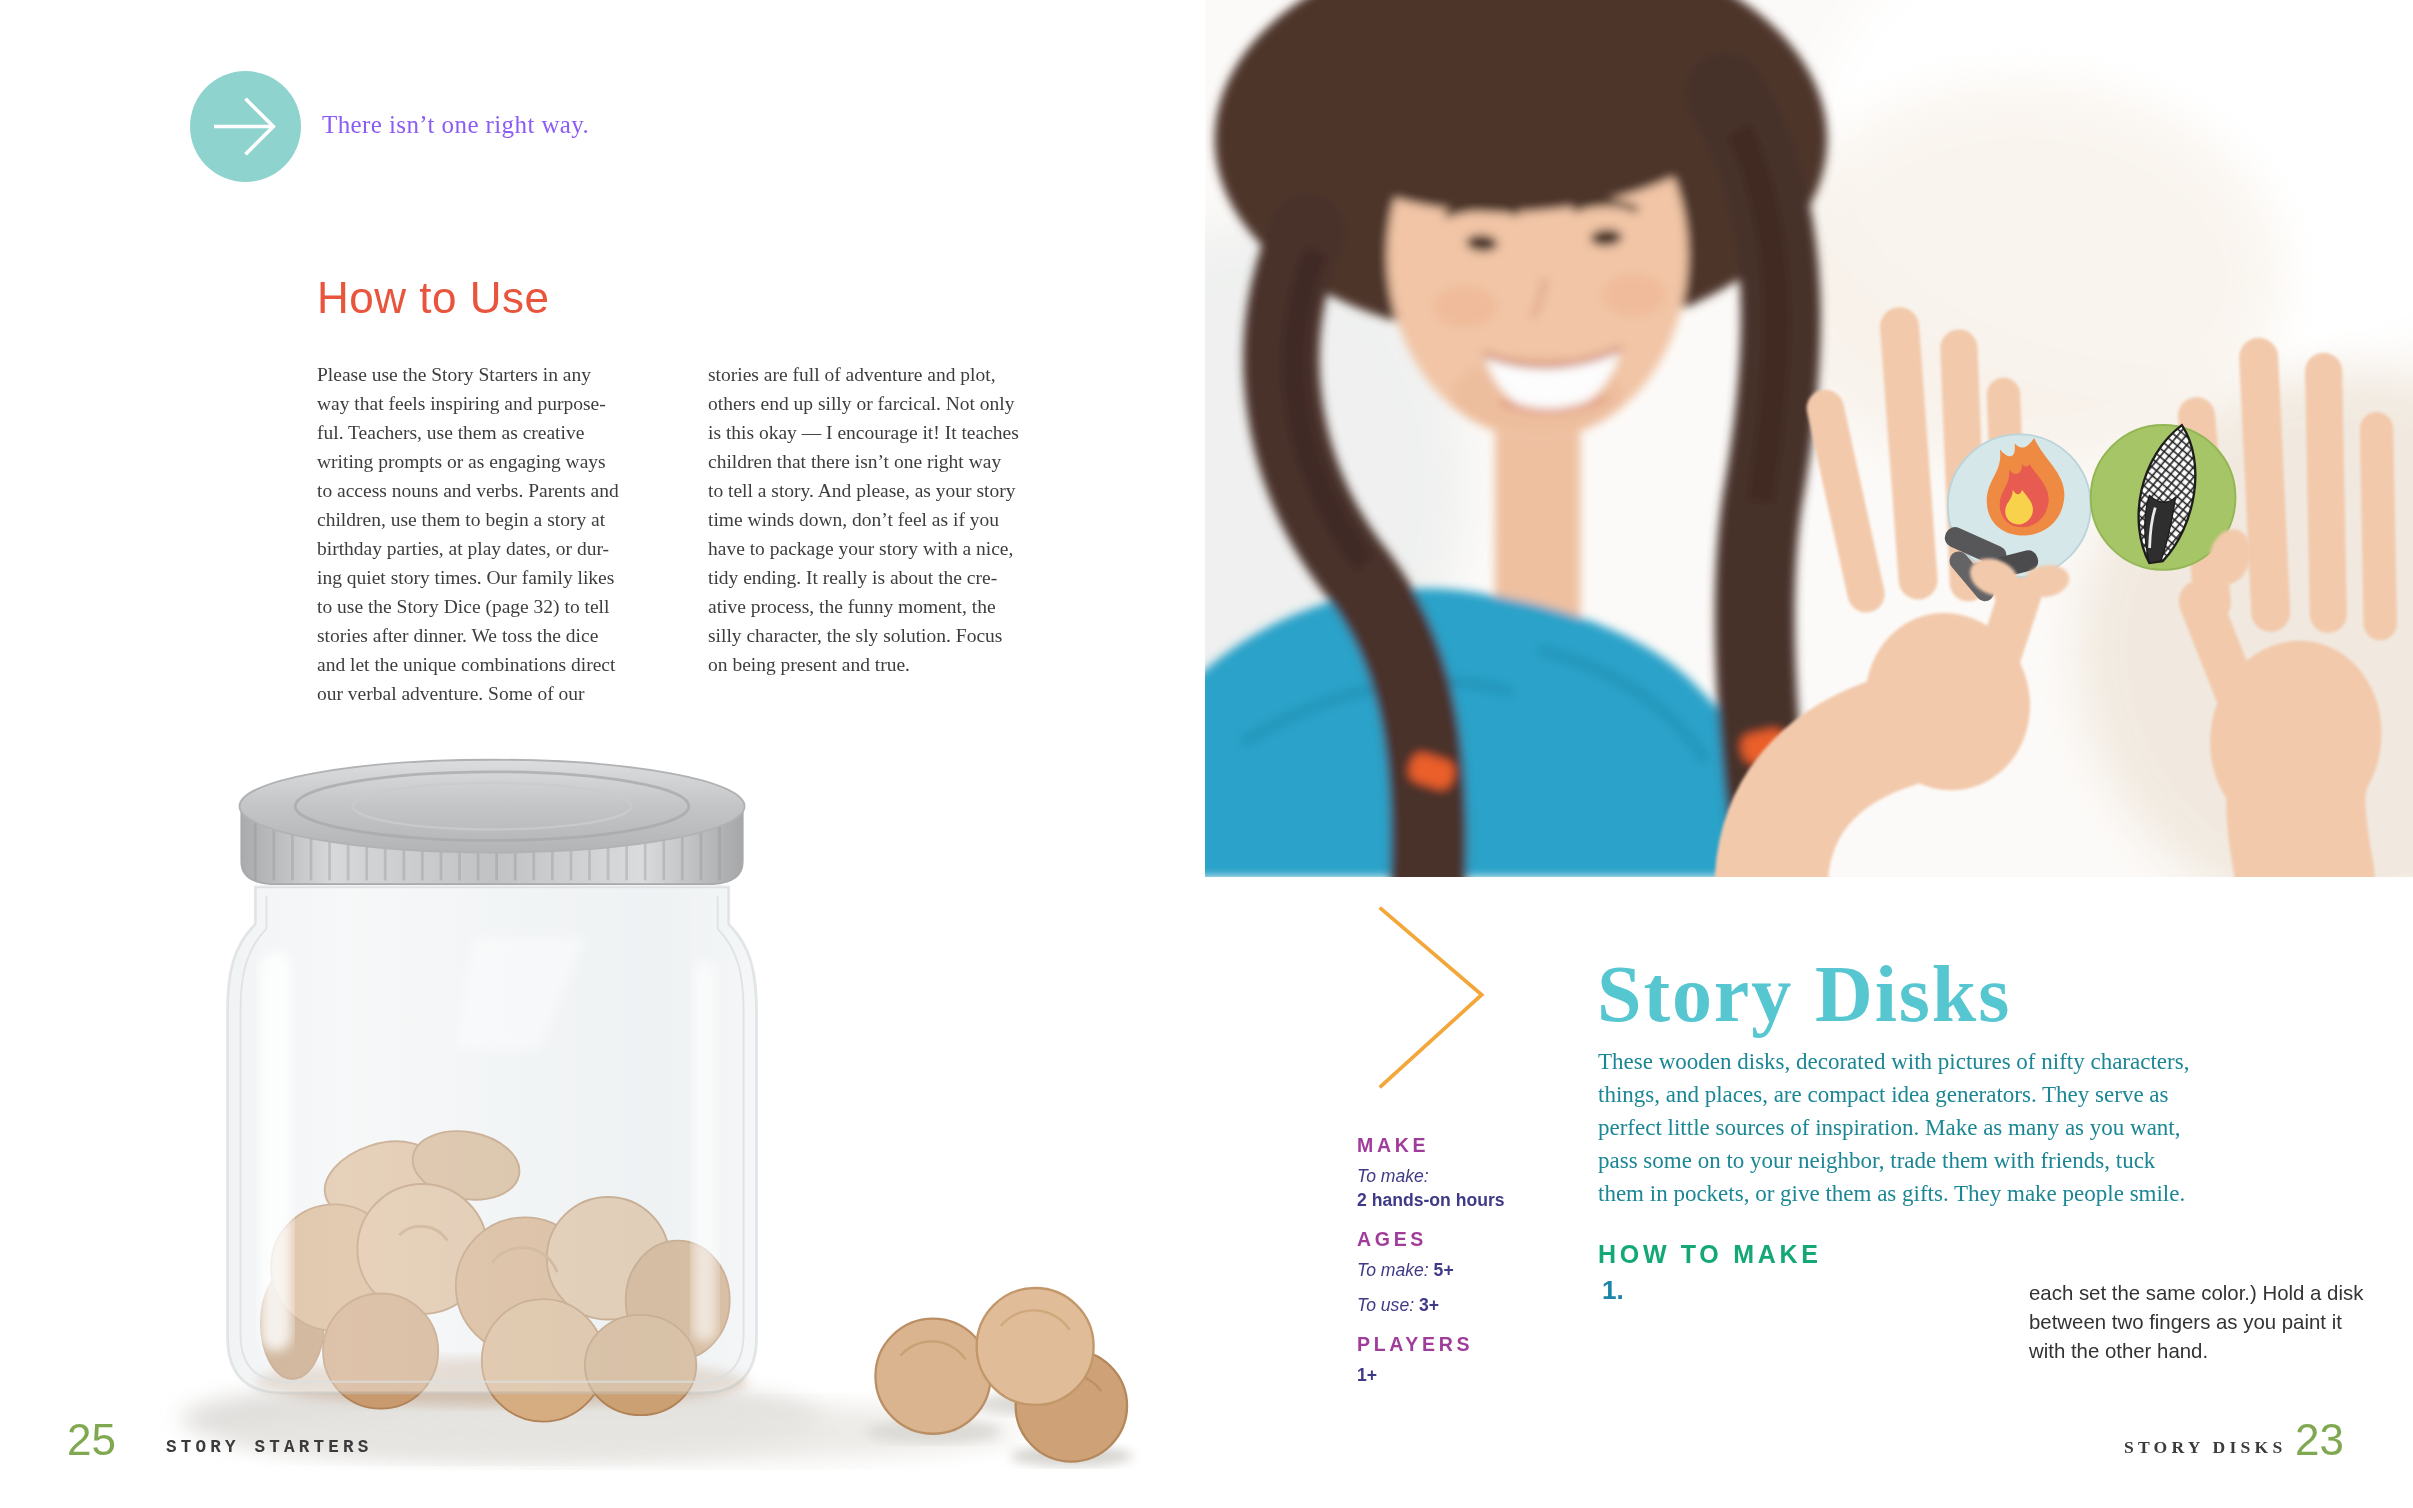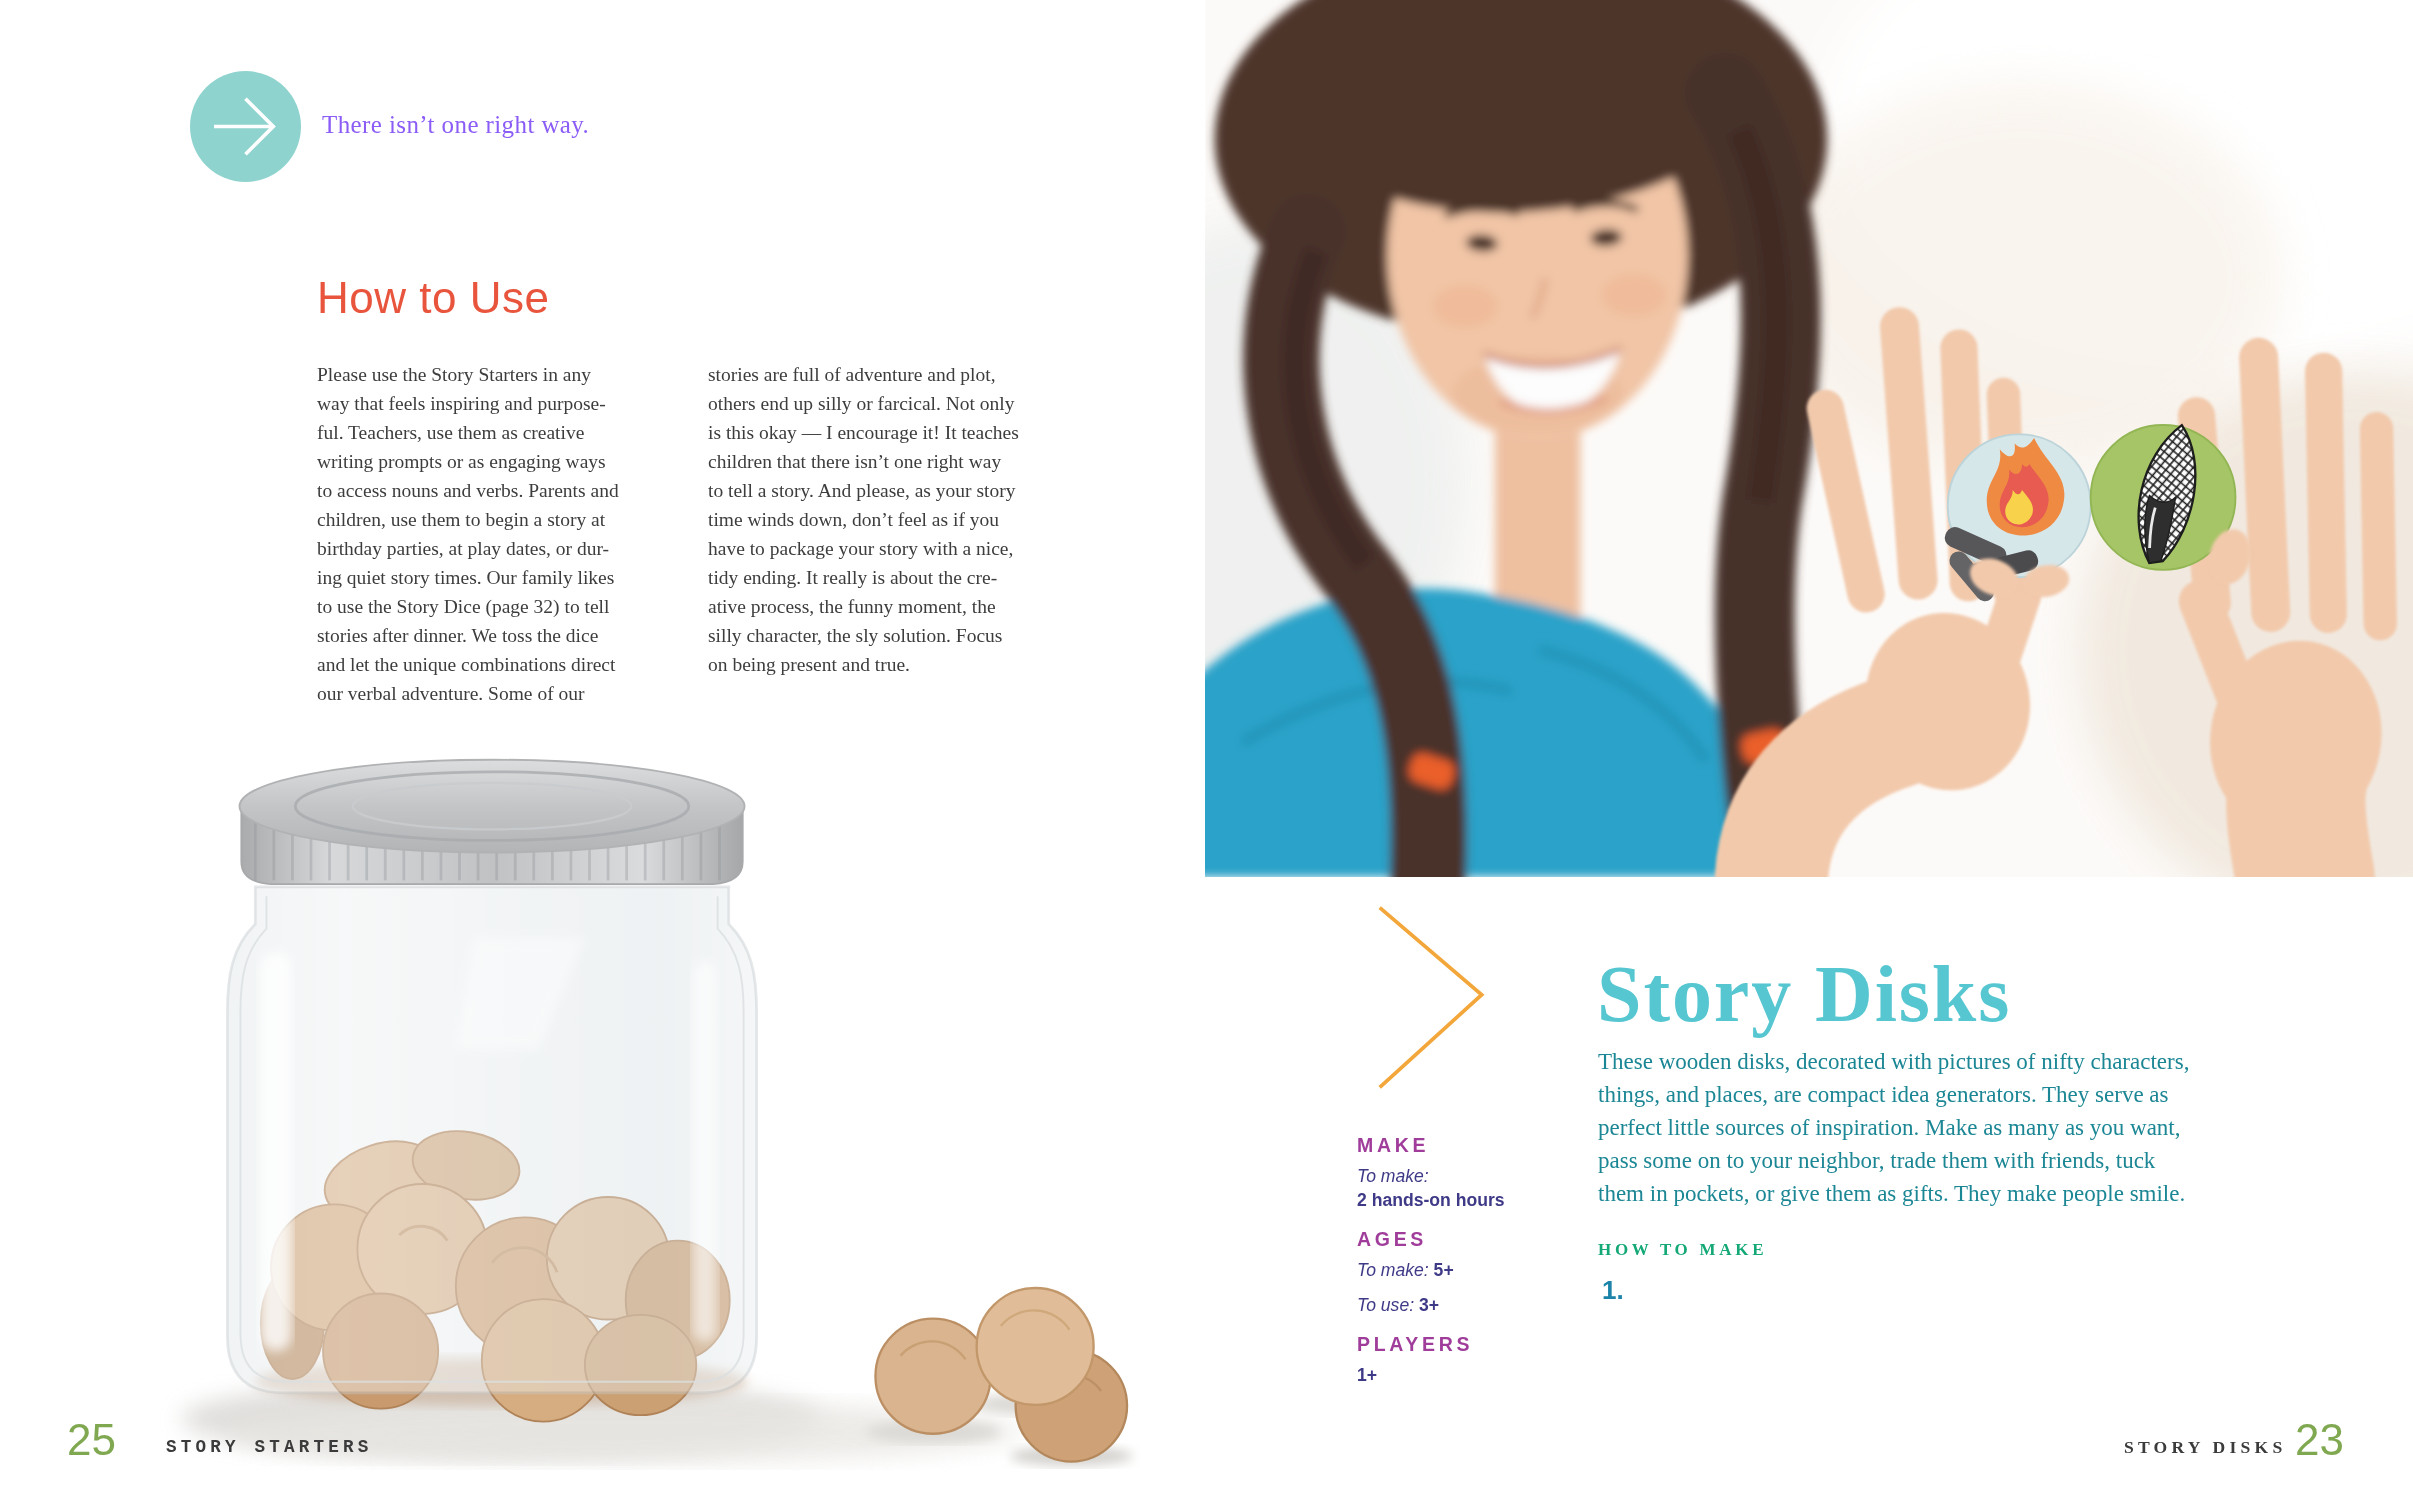--- a/index.html
+++ b/index.html
@@ -55,22 +55,22 @@
   .sidebar { left:1357px; top:1134px; width:223px; font-family:"Liberation Sans", sans-serif; }
   .sb-head {
     font-weight:700; font-size:19.5px; letter-spacing:3.7px; color:#a03d9b; margin-bottom:6.5px;
   }
   .sb-line { font-size:17.6px; color:#3f3a87; line-height:24px; }
   .sb-italic { font-style:italic; }
   .sb-bold { font-weight:700; }
   .sb-gap { height:16.7px; }
   .sb-gap-sm { height:11px; }
   .howtomake-heading {
-    left:1598px; top:1240px; font-size:17px; font-weight:700;
-    font-family:Liberation Serif, serif; color:#14a876; letter-spacing:3.7px;
+    left:1598px; top:1240px; font-size:25px; font-weight:700;
+    font-family:Liberation Sans, sans-serif; color:#14a876; letter-spacing:3.7px;
   }
   .step-number {
     left:1602px; top:1275px; font-size:26px; font-weight:700;
     font-family:"Liberation Sans", sans-serif; color:#1c84a8;
   }
   .step-col {
     top:1279px; font-size:20.4px; line-height:29px; color:#333333;
     font-family:"Liberation Sans", sans-serif;
   }
   .step-col1 { left:1650px; width:306px; }
@@ -353,18 +353,21 @@
     <div class="sb-gap-sm"></div>
     <div class="sb-line"><span class="sb-italic">To use:</span> <span class="sb-bold">3+</span></div>
     <div class="sb-gap"></div>
     <div class="sb-head">PLAYERS</div>
     <div class="sb-line sb-bold">1+</div>
   </div>
 
   <div class="abs howtomake-heading">HOW TO MAKE</div>
 
   <div class="abs step-number">1.</div>
+  <div class="abs step-col step-col2 prelines">each set the same color.) Hold a disk
+between two fingers as you paint it
+with the other hand.</div>
 
   <div class="abs footer-label fl-right">STORY DISKS</div>
   <div class="abs page-num pn-right">23</div>
 
 </div>
 
 
 </body></html>

